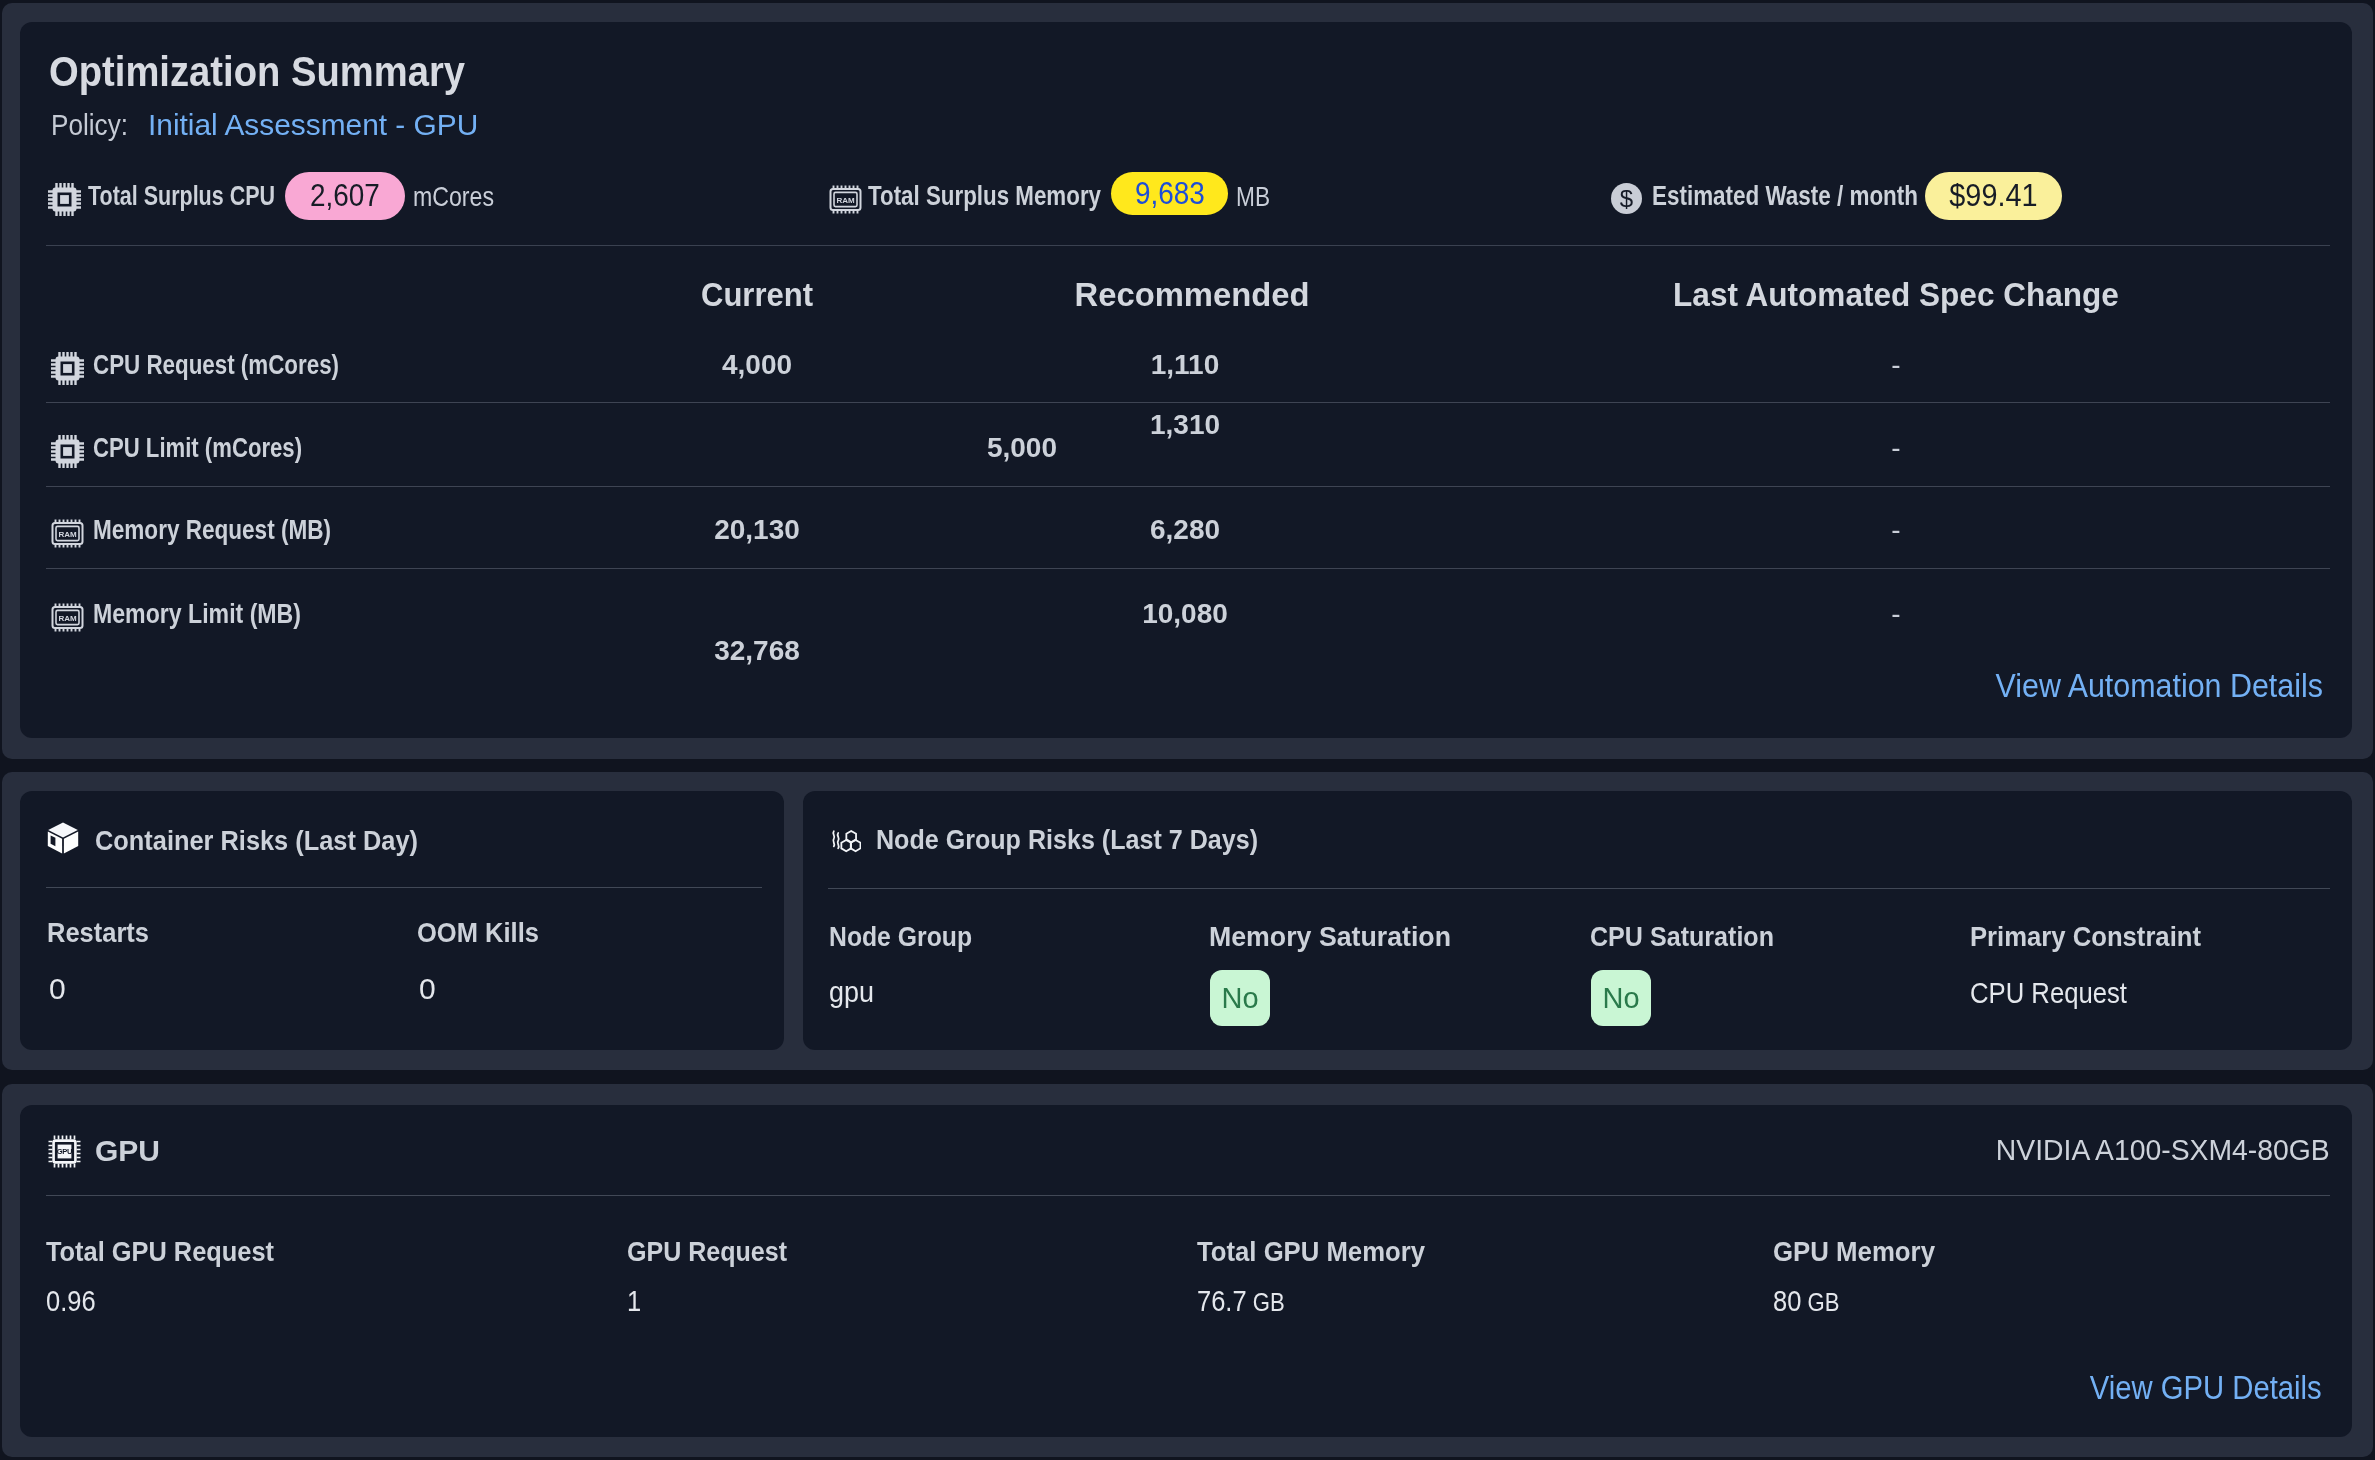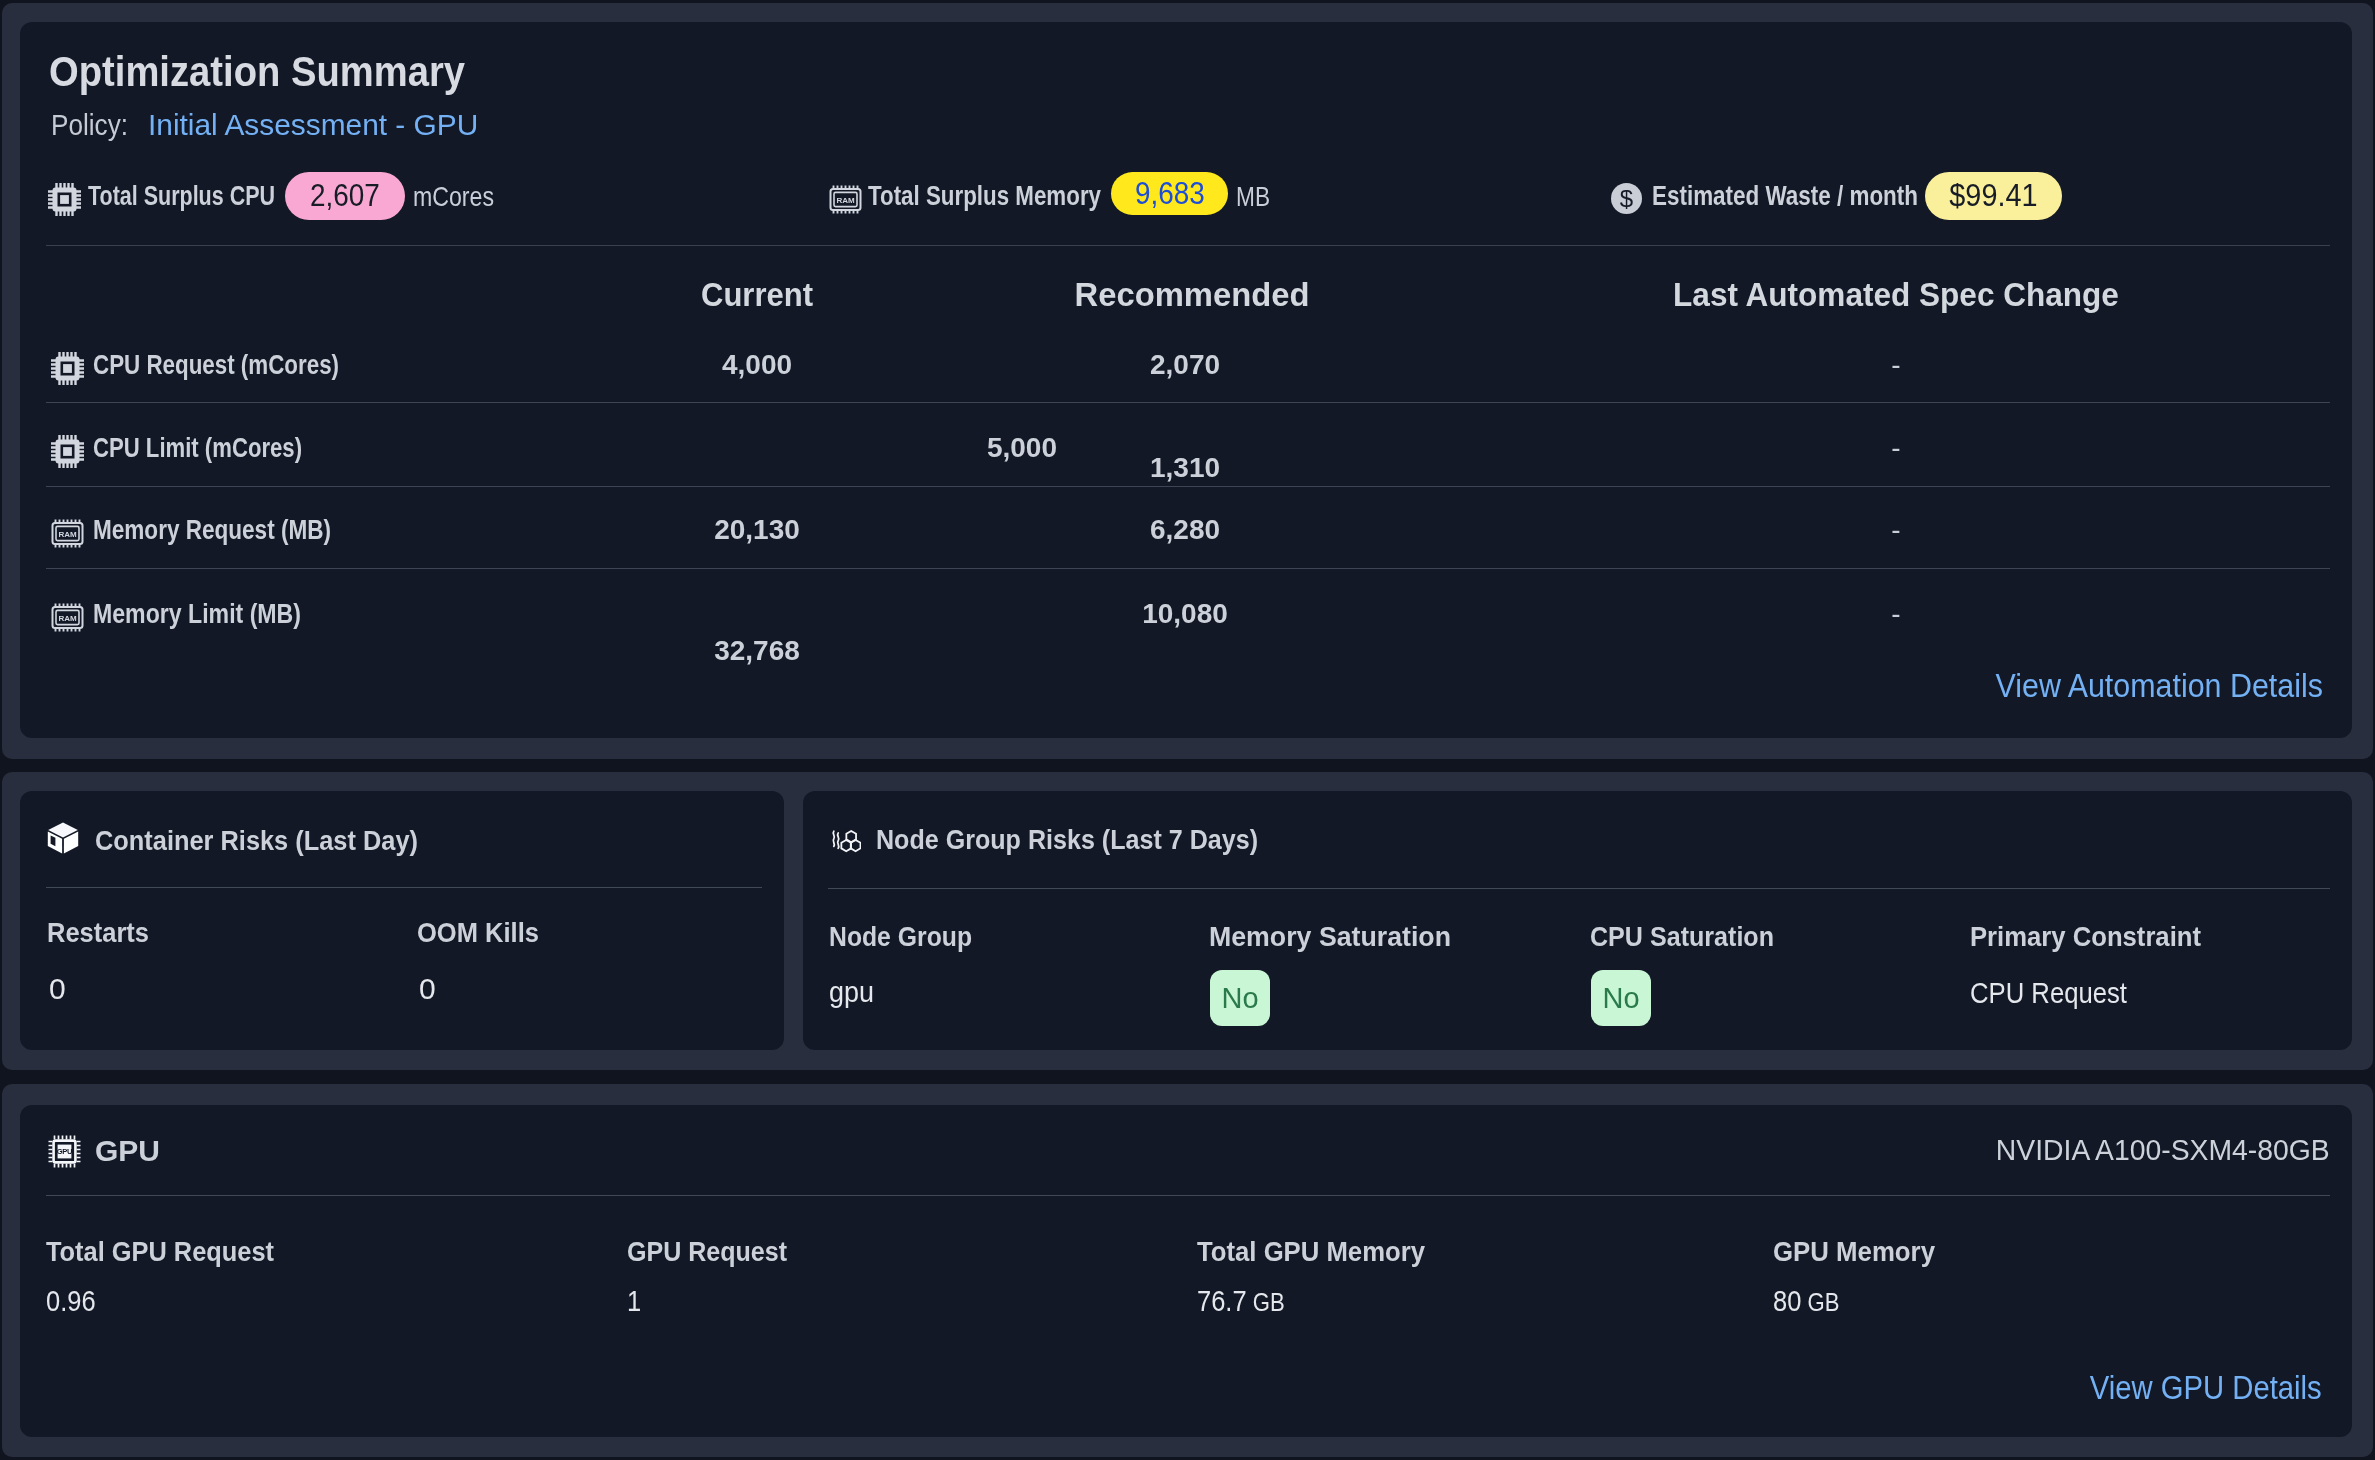--- a/index.html
+++ b/index.html
@@ -59,33 +59,33 @@
 <svg class="abs" style="left:51px;top:352px" width="33" height="33" viewBox="0 0 33 33">
 <g stroke="#d2d6de" stroke-width="2.4">
 <path d="M8.5,0V5 M12.5,0V5 M16.5,0V5 M20.5,0V5 M24.5,0V5 M8.5,28V33 M12.5,28V33 M16.5,28V33 M20.5,28V33 M24.5,28V33 M0,8.5H5 M0,12.5H5 M0,16.5H5 M0,20.5H5 M0,24.5H5 M28,8.5H33 M28,12.5H33 M28,16.5H33 M28,20.5H33 M28,24.5H33"></path>
 </g>
 <rect x="4.5" y="4.5" width="24" height="24" rx="3" fill="#d2d6de"></rect>
 <rect x="9.5" y="9.5" width="14" height="14" fill="#121826"></rect>
 <rect x="12.1" y="12.1" width="8.8" height="8.8" fill="#d2d6de"></rect>
 </svg>
 <div class="abs" style="left:93px;top:351.3px;font-size:28px;font-weight:700;color:#ccd1d9;transform:scaleX(0.7986);transform-origin:0 0;">CPU Request (mCores)</div>
 <div class="abs" style="left:457.0px;top:351.3px;width:600px;text-align:center;font-size:28px;font-weight:700;color:#ccd1d9;">4,000</div>
-<div class="abs" style="left:885.0px;top:351.3px;width:600px;text-align:center;font-size:28px;font-weight:700;color:#ccd1d9;">2,070</div>
+<div class="abs" style="left:885.0px;top:351.3px;width:600px;text-align:center;font-size:28px;font-weight:700;color:#ccd1d9;">1,110</div>
 <div class="abs" style="left:1596.0px;top:351.3px;width:600px;text-align:center;font-size:28px;font-weight:400;color:#c9ced8;">-</div>
 <svg class="abs" style="left:51px;top:435px" width="33" height="33" viewBox="0 0 33 33">
 <g stroke="#d2d6de" stroke-width="2.4">
 <path d="M8.5,0V5 M12.5,0V5 M16.5,0V5 M20.5,0V5 M24.5,0V5 M8.5,28V33 M12.5,28V33 M16.5,28V33 M20.5,28V33 M24.5,28V33 M0,8.5H5 M0,12.5H5 M0,16.5H5 M0,20.5H5 M0,24.5H5 M28,8.5H33 M28,12.5H33 M28,16.5H33 M28,20.5H33 M28,24.5H33"></path>
 </g>
 <rect x="4.5" y="4.5" width="24" height="24" rx="3" fill="#d2d6de"></rect>
 <rect x="9.5" y="9.5" width="14" height="14" fill="#121826"></rect>
 <rect x="12.1" y="12.1" width="8.8" height="8.8" fill="#d2d6de"></rect>
 </svg>
 <div class="abs" style="left:93px;top:434.3px;font-size:28px;font-weight:700;color:#ccd1d9;transform:scaleX(0.7903);transform-origin:0 0;">CPU Limit (mCores)</div>
 <div class="abs" style="left:457.0px;top:434.3px;width:600px;text-align:right;font-size:28px;font-weight:700;color:#ccd1d9;">5,000</div>
-<div class="abs" style="left:885.0px;top:454px;width:600px;text-align:center;font-size:28px;font-weight:700;color:#ccd1d9;">1,310</div>
+<div class="abs" style="left:885.0px;top:411px;width:600px;text-align:center;font-size:28px;font-weight:700;color:#ccd1d9;">1,310</div>
 <div class="abs" style="left:1596.0px;top:434.3px;width:600px;text-align:center;font-size:28px;font-weight:400;color:#c9ced8;">-</div>
 <svg class="abs" style="left:51px;top:517px" width="33" height="33" viewBox="0 0 33 33">
 <g stroke="#d2d6de" stroke-width="1.9">
 <path d="M4.5,2.5V6 M8.5,2.5V6 M12.5,2.5V6 M16.5,2.5V6 M20.5,2.5V6 M24.5,2.5V6 M28.5,2.5V6 M4.5,27V30.5 M8.5,27V30.5 M12.5,27V30.5 M16.5,27V30.5 M20.5,27V30.5 M24.5,27V30.5 M28.5,27V30.5"></path>
 </g>
 <rect x="1.5" y="6" width="30" height="21" rx="2.5" fill="none" stroke="#d2d6de" stroke-width="2"></rect>
 <rect x="5" y="9.4" width="23" height="14.2" rx="1.5" fill="none" stroke="#d2d6de" stroke-width="1.6"></rect>
 <text x="16.5" y="19.8" font-family="Liberation Sans" font-size="8" font-weight="700" fill="#d2d6de" text-anchor="middle">RAM</text>
 </svg>
 <div class="abs" style="left:93px;top:516.3px;font-size:28px;font-weight:700;color:#ccd1d9;transform:scaleX(0.8052);transform-origin:0 0;">Memory Request (MB)</div>

